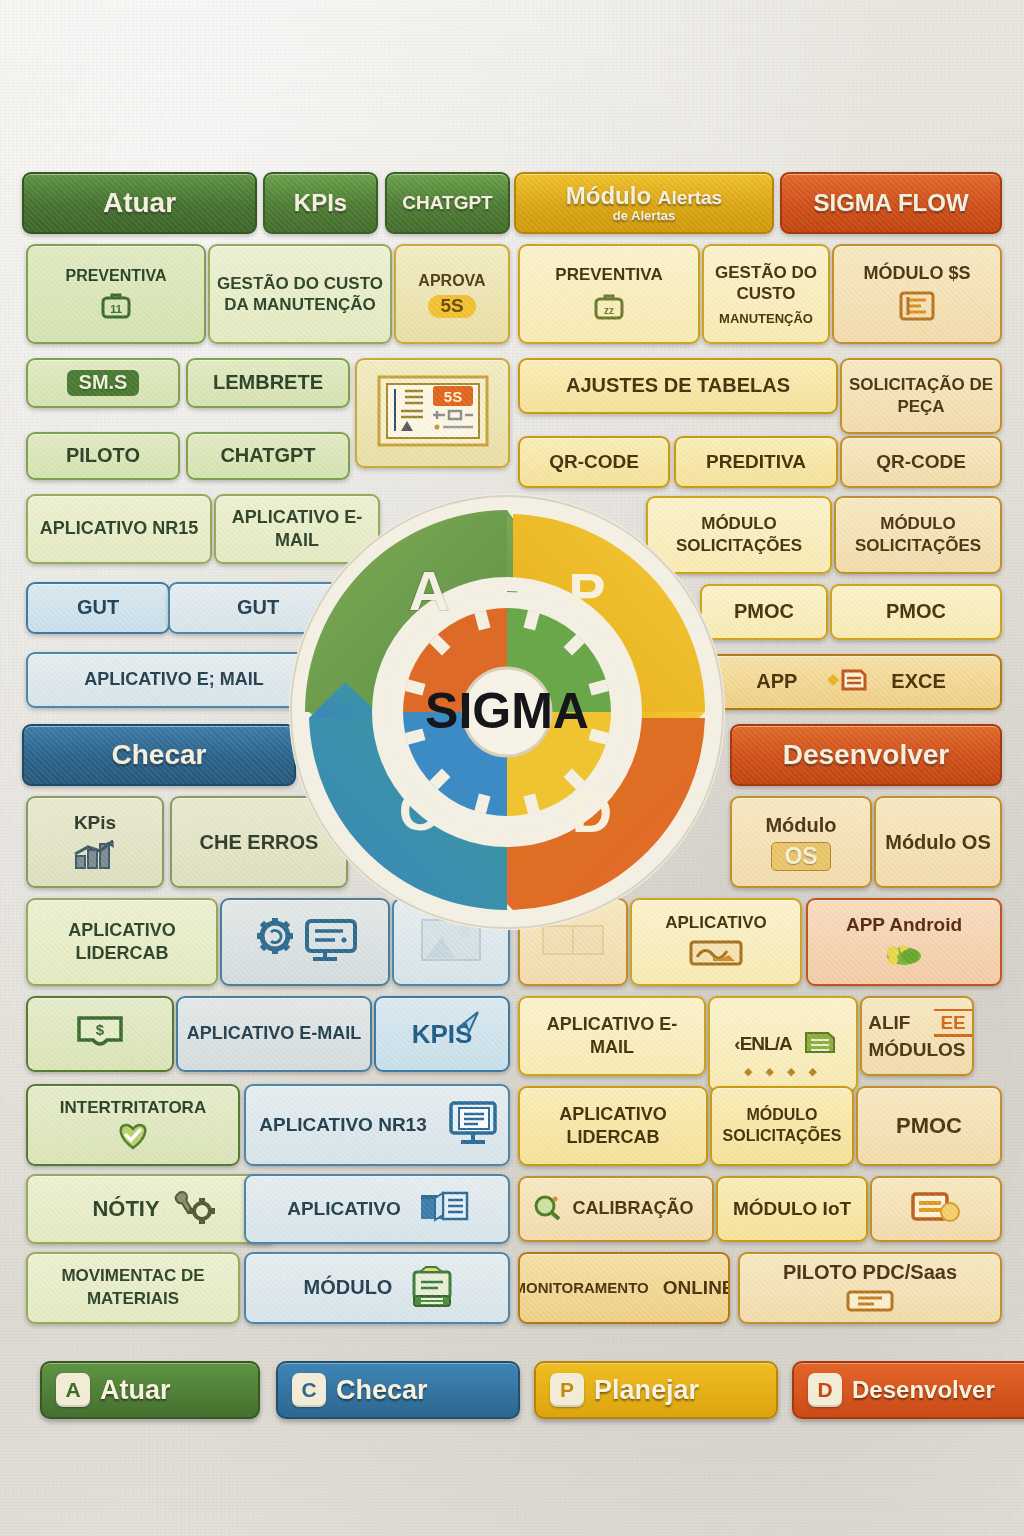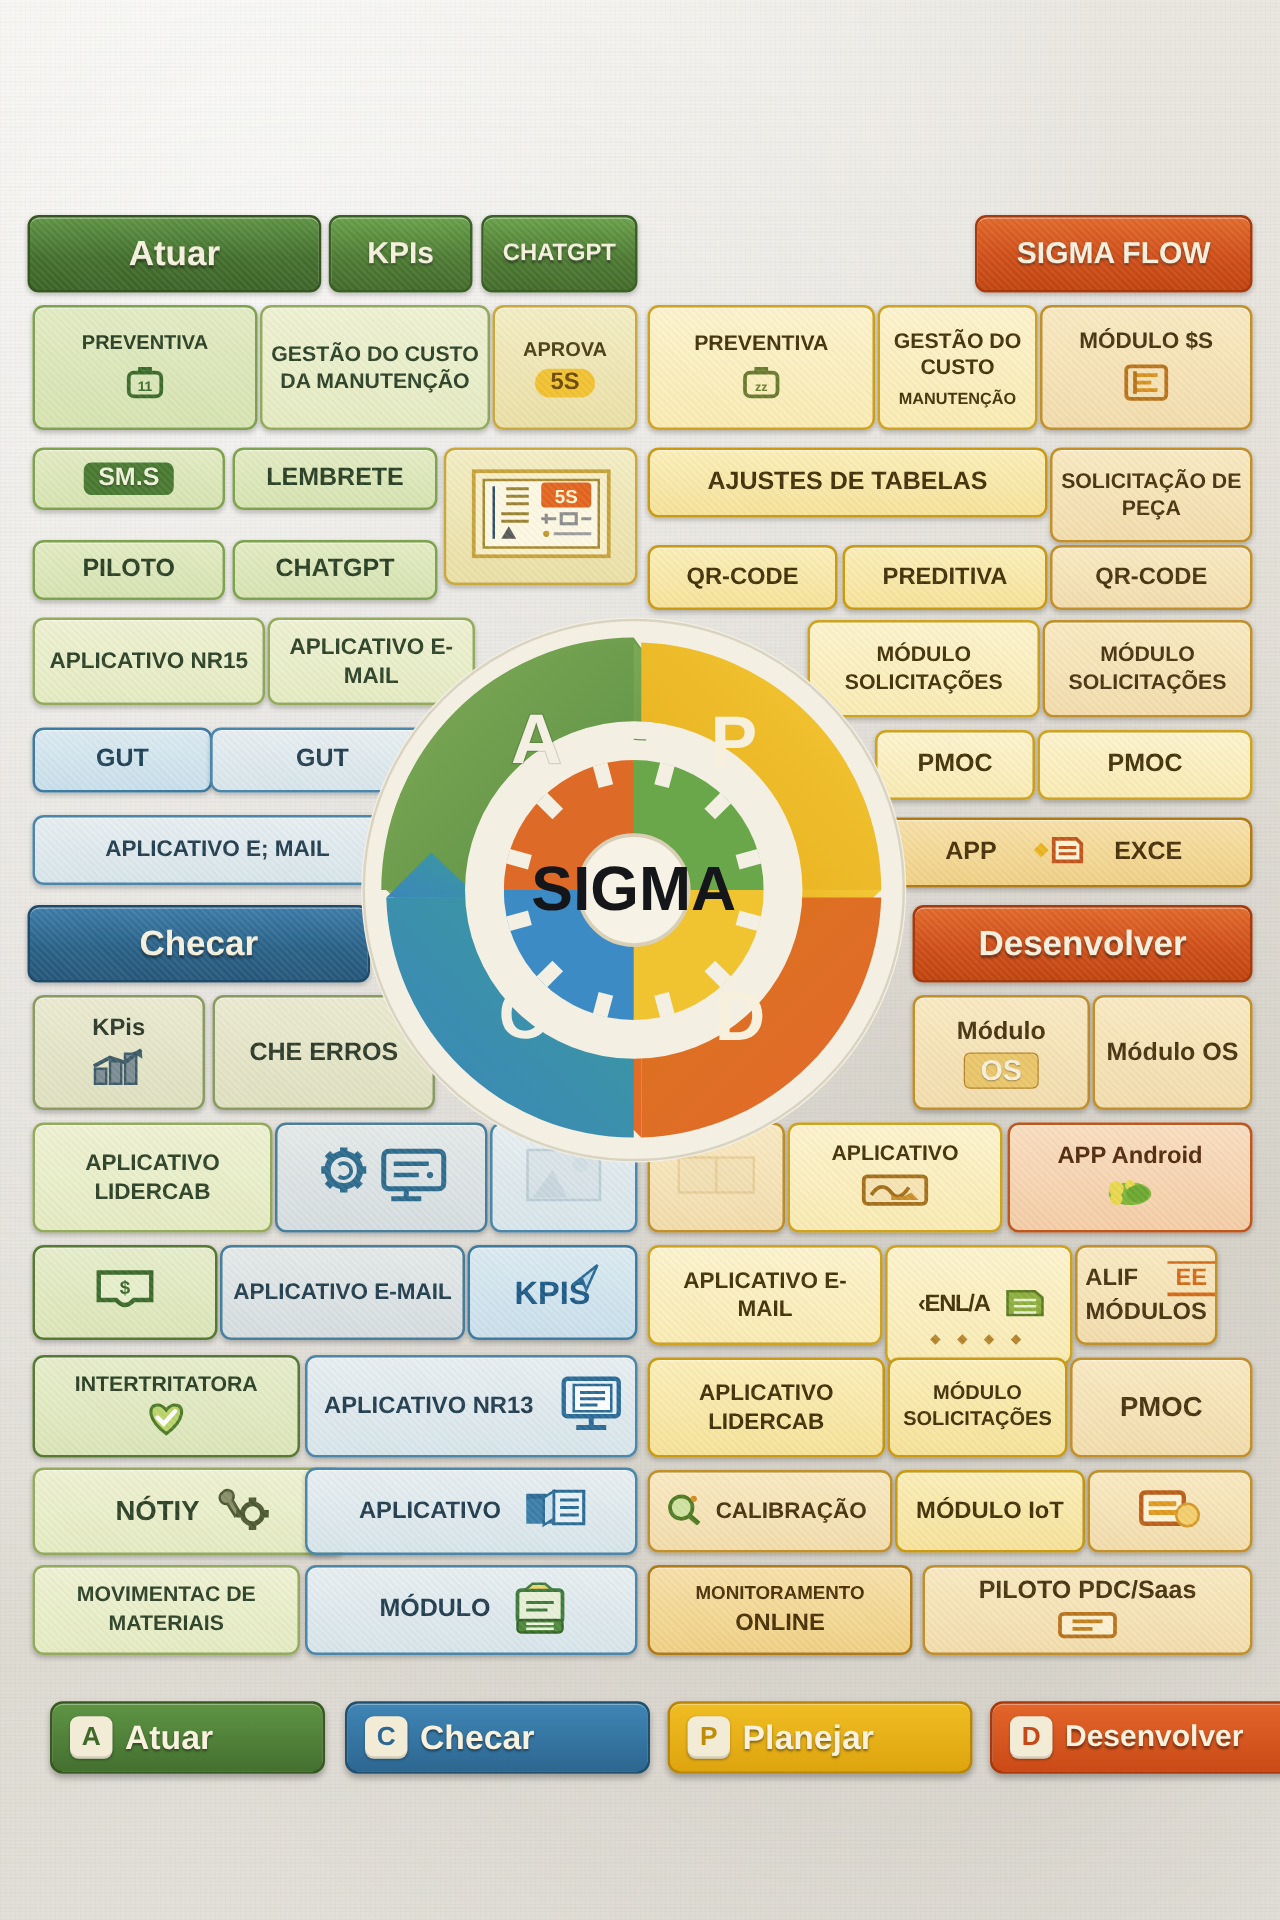--- a/index.html
+++ b/index.html
@@ -403,20 +403,25 @@
         <rect x="6" y="32" width="36" height="10" rx="3" fill="#4f8a3c" stroke="#33662a" stroke-width="2"></rect>
         <g stroke="#ecf5de" stroke-width="2">
             <line x1="13" y1="35" x2="35" y2="35"></line>
             <line x1="13" y1="39" x2="35" y2="39"></line>
           </g>
       </svg>
     </span>
       <span class="grain"></span>
   </div>
 
+  <div class="card hdr hdr-yellow" style="left:514px;top:172px;width:260px;height:62px;flex-direction:column;gap:0;">
+    <span class="lbl"><span class="fz24 bold">Módulo </span><span class="fz19 bold">Alertas</span></span>
+    <span class="lbl fz13 bold" style="margin-top:-4px">de Alertas</span>
+      <span class="grain"></span>
+  </div>
   <div class="card hdr hdr-orange" style="left:780px;top:172px;width:222px;height:62px;">
     <span class="lbl fz24">SIGMA FLOW</span>
       <span class="grain"></span>
   </div>
 
   <div class="card y-pale" style="left:518px;top:244px;width:182px;height:100px;flex-direction:column;gap:4px;">
     <span class="lbl fz17 bold">PREVENTIVA</span>
     <span class="ic">
       <svg width="34" height="30" viewBox="0 0 34 30">
           <rect x="4" y="8" width="26" height="19" rx="4" fill="none" stroke="#6a7a2e" stroke-width="3"></rect>
@@ -617,21 +622,21 @@
         <g stroke="#e09a22" stroke-width="4">
             <line x1="11" y1="16" x2="33" y2="16"></line>
             <line x1="11" y1="23" x2="33" y2="23"></line>
           </g>
         <circle cx="42" cy="25" r="9" fill="#f4cf6e" stroke="#d89b2a" stroke-width="2"></circle>
       </svg>
     </span>
       <span class="grain"></span>
   </div>
 
-  <div class="card y-deep" style="left:518px;top:1252px;width:212px;height:72px;flex-direction:column;gap:2px;">
+  <div class="card y-deep" style="left:518px;top:1252px;width:212px;height:72px;flex-direction:row;gap:2px;">
     <span class="lbl fz15 bold">MONITORAMENTO</span>
     <span class="lbl fz19 bold">ONLINE</span>
       <span class="grain"></span>
   </div>
   <div class="card y-sand" style="left:738px;top:1252px;width:264px;height:72px;flex-direction:column;gap:3px;">
     <span class="lbl fz20 bold">PILOTO PDC/Saas</span>
     <span class="ic">
       <svg width="52" height="24" viewBox="0 0 52 24">
           <rect x="4" y="3" width="44" height="18" rx="3" fill="#fbf0cf" stroke="#b9741c" stroke-width="3"></rect>
           <g stroke="#c2821f" stroke-width="3">

